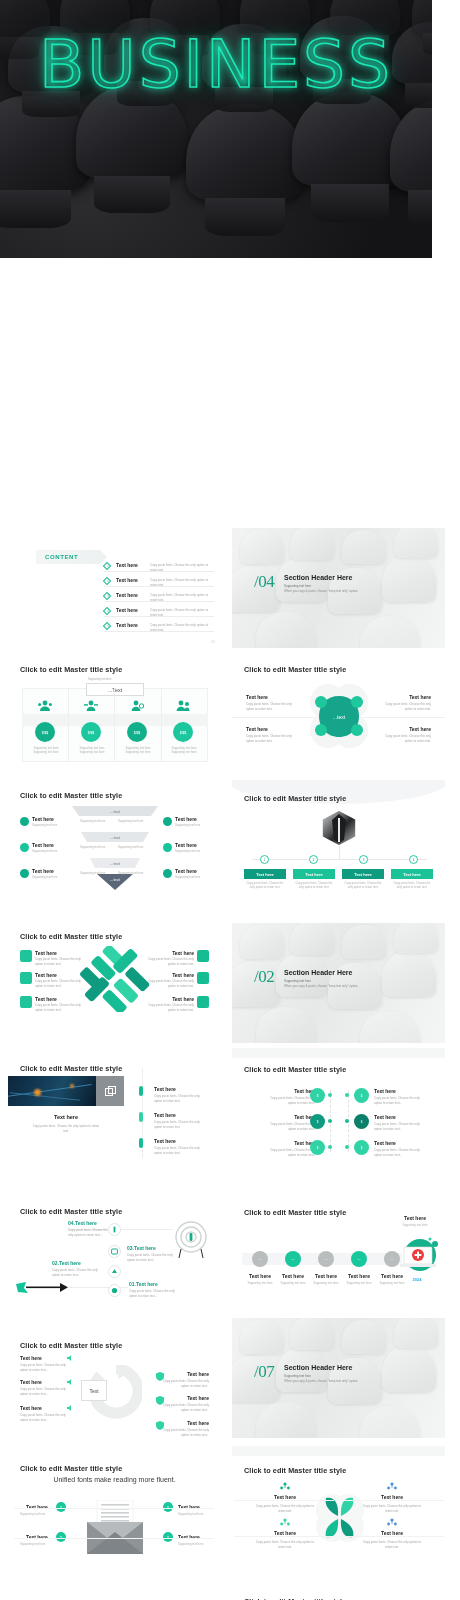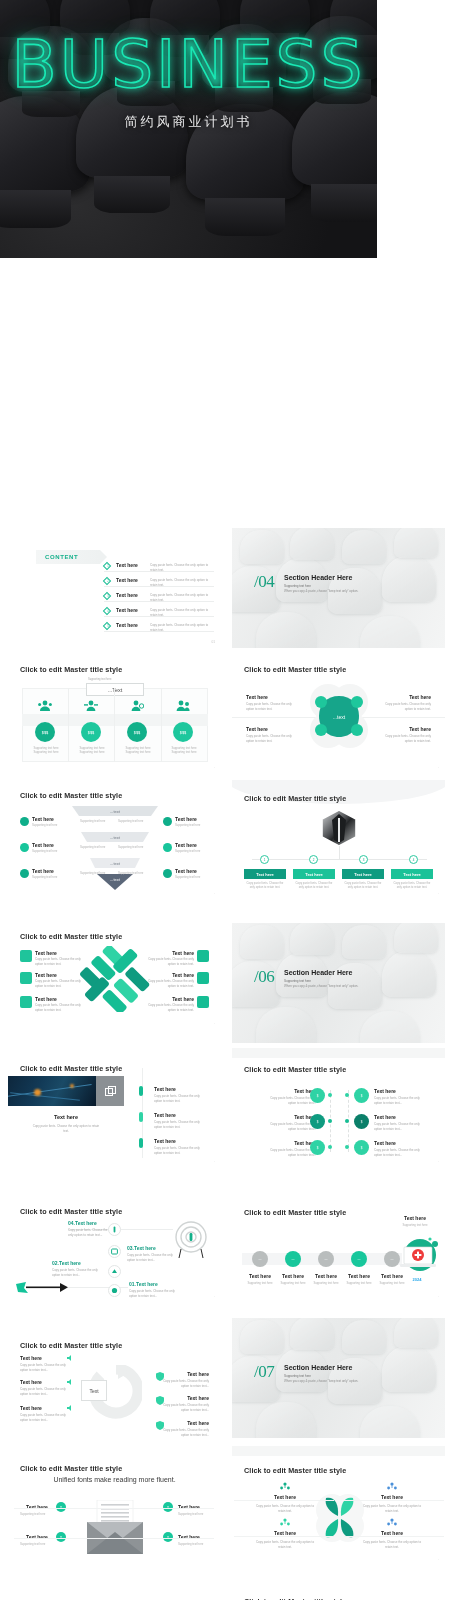--- a/index.html
+++ b/index.html
@@ -7,21 +7,21 @@
     width: 460px; height: 1600px;
     background: #ffffff;
     font-family: "Liberation Sans", sans-serif;
     overflow: hidden;
     position: relative;
   }
 
   
   .cover {
     position: relative;
-    width: 377px; height: 258px;
+    width: 432px; height: 258px;
     background:
       radial-gradient(ellipse at 20% 80%, #2c2c2e 0%, #141416 60%),
       linear-gradient(160deg, #232326 0%, #0e0e10 100%);
     overflow: hidden;
   }
   .chair {
     position: absolute;
     border-radius: 46% 46% 20% 20% / 60% 60% 20% 20%;
     background: linear-gradient(150deg, #3a3a3e 0%, #202024 55%, #121214 100%);
     box-shadow: 0 3px 8px rgba(0,0,0,.6);
@@ -152,21 +152,20 @@
   <div class="chair" style="left:202px;top:24px;width:84px;height:64px;opacity:.85;"></div>
   <div class="chair" style="left:300px;top:16px;width:84px;height:64px;opacity:.85;"></div>
   <div class="chair" style="left:392px;top:22px;width:82px;height:62px;opacity:.85;"></div>
   <div class="chair" style="left:-20px;top:-16px;width:70px;height:54px;opacity:.6;"></div>
   <div class="chair" style="left:60px;top:-20px;width:70px;height:54px;opacity:.6;"></div>
   <div class="chair" style="left:150px;top:-18px;width:70px;height:54px;opacity:.6;"></div>
   <div class="chair" style="left:240px;top:-20px;width:70px;height:54px;opacity:.6;"></div>
   <div class="chair" style="left:330px;top:-18px;width:70px;height:54px;opacity:.6;"></div>
   <div class="chair" style="left:412px;top:-20px;width:70px;height:54px;opacity:.6;"></div>
   <div class="cover-title">BUSINESS</div>
-  <div class="cover-sub">简约风商业计划书</div>
 </div>
 
 <div class="sheet">
 
   <div class="slide" style="left:8px;top:270px;">
     <div class="content-banner">
       <span>CONTENT</span>
     </div>
     <div class="c-row" style="top:32px;">
       <div class="c-diamond">
@@ -437,21 +436,21 @@
       <div class="sec-chair" style="left:44px;top:30px;width:52px;height:44px;"></div>
       <div class="sec-chair" style="left:96px;top:40px;width:54px;height:46px;"></div>
       <div class="sec-chair" style="left:150px;top:28px;width:54px;height:46px;"></div>
       <div class="sec-chair" style="left:8px;top:2px;width:44px;height:34px;opacity:.8;"></div>
       <div class="sec-chair" style="left:58px;top:-2px;width:44px;height:34px;opacity:.8;"></div>
       <div class="sec-chair" style="left:110px;top:2px;width:44px;height:34px;opacity:.8;"></div>
       <div class="sec-chair" style="left:162px;top:-4px;width:44px;height:34px;opacity:.8;"></div>
       <div class="sec-chair" style="left:24px;top:84px;width:60px;height:46px;opacity:.7;"></div>
       <div class="sec-chair" style="left:128px;top:88px;width:60px;height:46px;opacity:.7;"></div>
     </div>
-    <div style="position:absolute;left:22px;top:44px;font-size:17px;color:#17a07f;font-family:'Liberation Serif',serif;letter-spacing:-.5px;">/06</div>
+    <div style="position:absolute;left:22px;top:44px;font-size:17px;color:#17a07f;font-family:'Liberation Serif',serif;letter-spacing:-.5px;">/02</div>
     <div style="position:absolute;left:52px;top:46px;font-size:7px;font-weight:bold;color:#1c1c1c;">Section Header Here</div>
     <div style="position:absolute;left:52px;top:56px;font-size:3px;color:#6f6f6f;">Supporting text here</div>
     <div style="position:absolute;left:52px;top:61px;font-size:3px;color:#8e8e8e;">When you copy &amp; paste, choose "keep text only" option.</div>
   </div>
 
   <div class="slide" style="left:8px;top:790px;">
     <div class="s-title" style="top:16px;">Click to edit Master title style</div>
     <div style="position:absolute;left:-8px;top:28px;width:96px;height:30px;background:linear-gradient(115deg,#0c2236 0%,#123a57 40%,#1a4a66 60%,#08192a 100%);overflow:hidden;">
       <div style="position:absolute;left:6px;top:14px;width:86px;height:1px;background:#3b7fa8;transform:rotate(-8deg);"></div>
       <div style="position:absolute;left:10px;top:20px;width:70px;height:1px;background:#2e6e96;transform:rotate(6deg);"></div>

